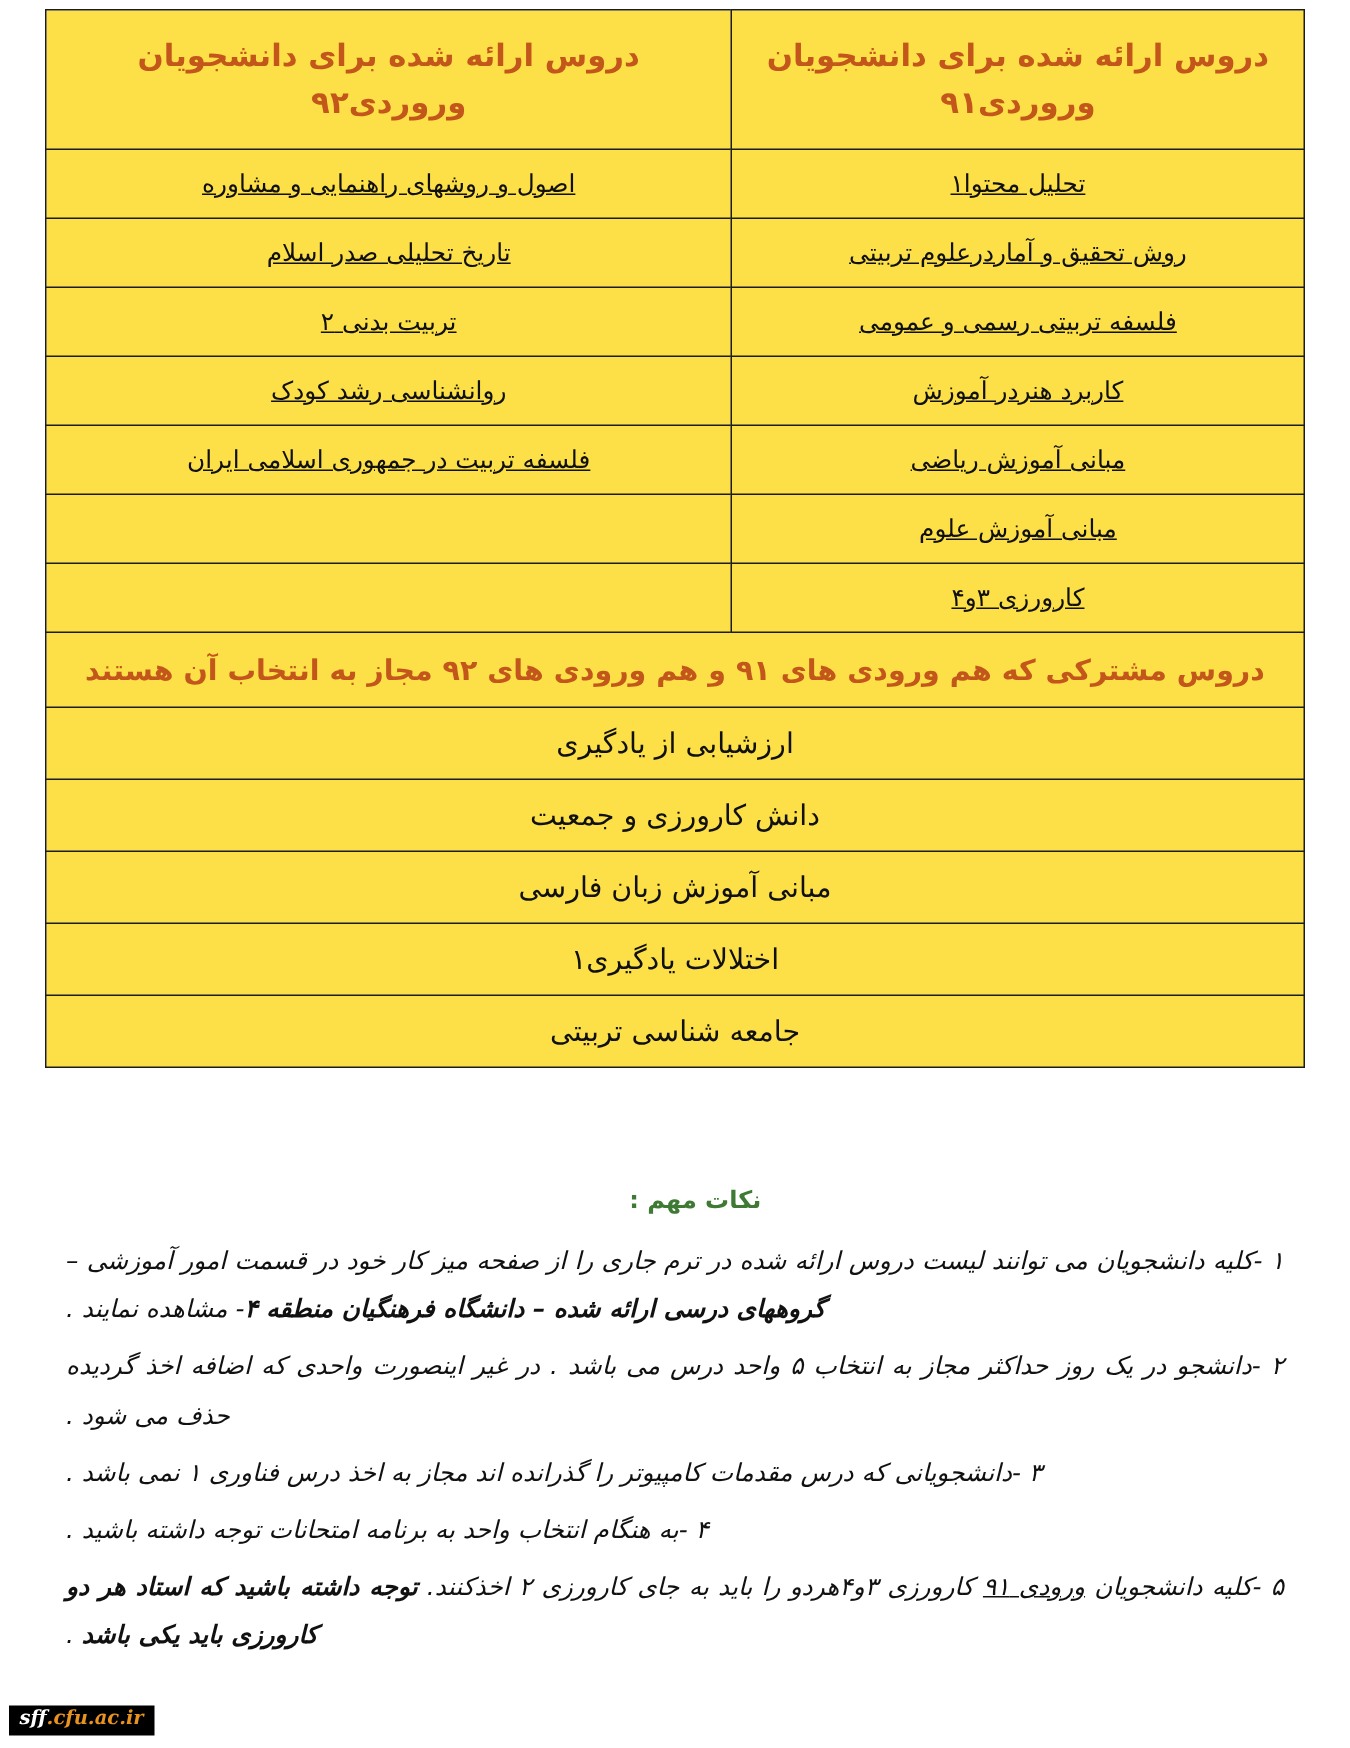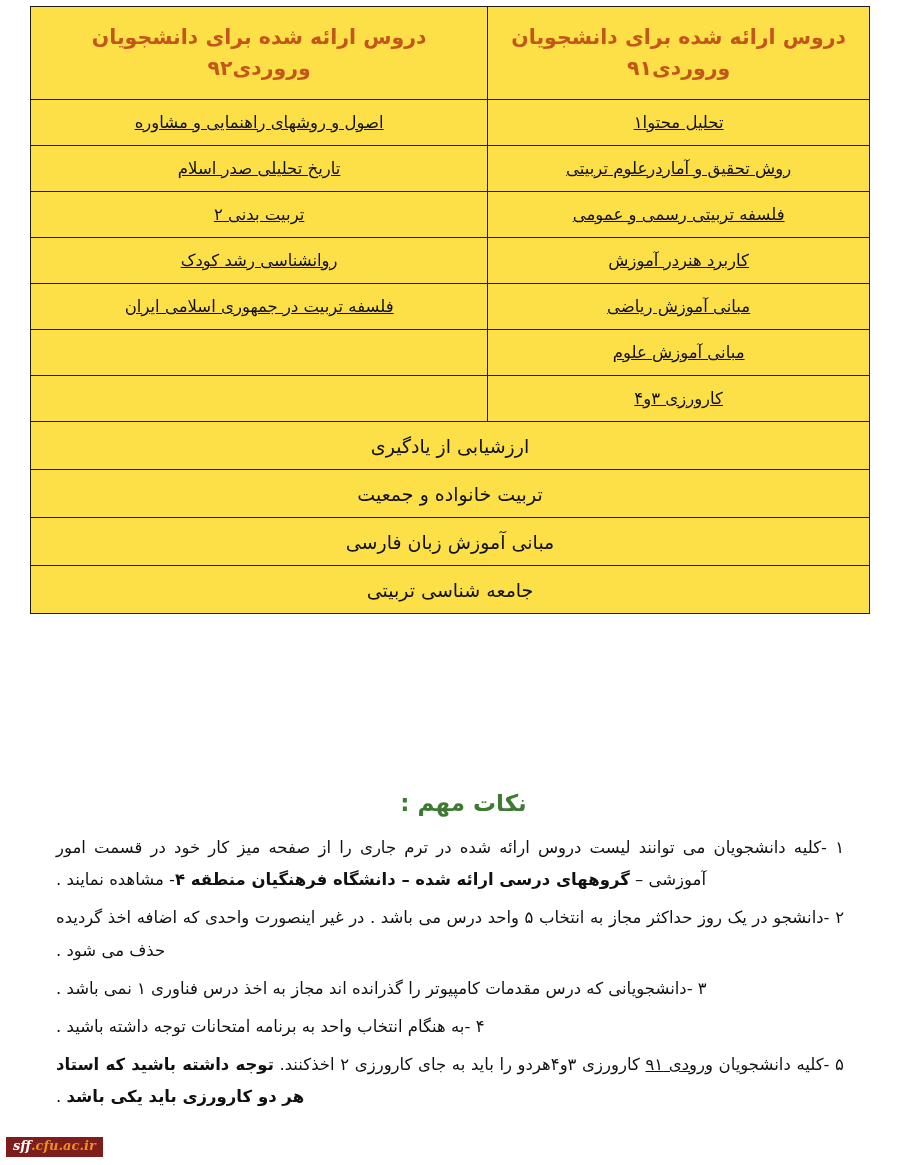--- a/index.html
+++ b/index.html
@@ -85,48 +85,49 @@
   .notes {
     position: absolute;
     top: 790px;
     right: 30px;
     left: 30px;
   }
   .notes-title {
     text-align: center;
     color: #3E7A33;
     font-weight: bold;
-    font-size: 23px;
+    font-size: 16px;
     margin: 0 0 16px 0;
     letter-spacing: -0.2px;
     padding-left: 27px;
   }
   ol.note-list {
     list-style: none;
-    margin: 12px;
+    margin: 0;
     padding: 0;
+    font-style: italic;
   }
   ol.note-list li {
     font-size: 16.5px;
     line-height: 1.95;
     color: #111111;
     text-align: justify;
     text-align-last: left;
     margin-bottom: 6px;
     padding: 0 14px 0 14px;
   }
   .note-list b { font-weight: bold; }
   .note-list u { text-decoration: underline; }
 
   
   .watermark {
     position: absolute;
     left: 6px;
     bottom: 8px;
-    background: #7f1d1d;
+    background: #000000;
     padding: 2px 7px 3px 7px;
     font-family: "DejaVu Serif", "Liberation Serif", serif;
     font-style: italic;
     font-weight: bold;
     font-size: 13px;
     direction: ltr;
     line-height: 1.15;
     white-space: nowrap;
   }
   .watermark .wm-a { color: #ffffff; }
@@ -173,27 +174,33 @@
         </tr>
         <tr>
           <td class="course">مبانی آموزش علوم</td>
           <td class="course empty"></td>
         </tr>
         <tr>
           <td class="course">کارورزی ۳و۴</td>
           <td class="redacted"></td>
         </tr>
         <tr>
+          <td class="banner" colspan="2">دروس مشترکی که هم ورودی های ۹۱ و هم ورودی های ۹۲ مجاز به انتخاب آن هستند</td>
+        </tr>
+        <tr>
           <td class="shared" colspan="2">ارزشیابی از یادگیری</td>
         </tr>
         <tr>
-          <td class="shared" colspan="2">تربیت خانواده و جمعیت</td>
+          <td class="shared" colspan="2">دانش کارورزی و جمعیت</td>
         </tr>
         <tr>
           <td class="shared" colspan="2">مبانی آموزش زبان فارسی</td>
+        </tr>
+        <tr>
+          <td class="shared" colspan="2">اختلالات یادگیری۱</td>
         </tr>
         <tr>
           <td class="shared" colspan="2">جامعه شناسی تربیتی</td>
         </tr>
       </tbody>
   </table>
 </div>
 
 <div class="notes">
   <div class="notes-title">نکات مهم :</div>

